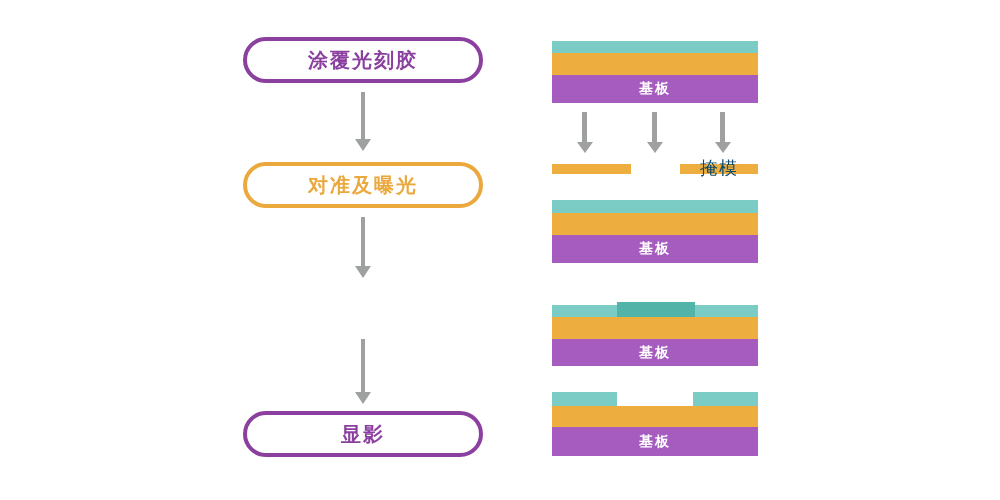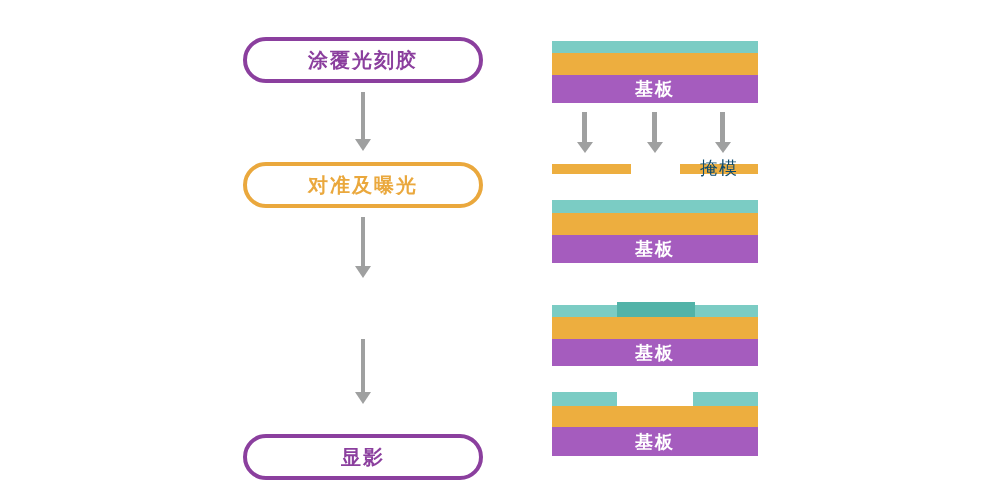--- a/index.html
+++ b/index.html
@@ -16,21 +16,21 @@
   .flow-label { font-size:20px; font-weight:bold; letter-spacing:2px; }
   
   .shaft { position:absolute; }
   .head  { position:absolute; width:0; height:0;
            border-left:8px solid transparent; border-right:8px solid transparent;
            border-top:12px solid #888; }
   .head.small { border-left-width:8px; border-right-width:8px; border-top-width:11px; }
   
   .layer { position:absolute; }
   .substrate { display:flex; align-items:center; justify-content:center; }
-  .substrate-label { font-size:18px; font-weight:bold; letter-spacing:2px; }
+  .substrate-label { font-size:14px; font-weight:bold; letter-spacing:2px; }
   .mask-label {
     position:absolute; font-size:18px; letter-spacing:1px;
     text-align:center; line-height:20px;
   }
 </style>
 </head>
 <body>
 
 <div class="canvas">
 
@@ -45,21 +45,21 @@
     <span class="flow-label" style="color: rgb(234, 168, 61);">对准及曝光</span>
   </div>
 
   <div class="shaft" style="left: 361px; top: 217px; width: 4px; height: 49px; background: rgb(159, 160, 160);"></div>
   <div class="head" style="left: 355px; top: 266px; border-top-color: rgb(159, 160, 160);"></div>
 
 
   <div class="shaft" style="left: 361px; top: 339px; width: 4px; height: 53px; background: rgb(159, 160, 160);"></div>
   <div class="head" style="left: 355px; top: 392px; border-top-color: rgb(159, 160, 160);"></div>
 
-  <div class="flow-box" style="top: 434px; border-color: rgb(139, 63, 158);">
+  <div class="flow-box" style="top: 411px; border-color: rgb(139, 63, 158);">
     <span class="flow-label" style="color: rgb(139, 63, 158);">显影</span>
   </div>
 
   <div class="layer" style="left: 552px; top: 41px; width: 206px; height: 12px; background: rgb(123, 204, 196);"></div>
   <div class="layer" style="left: 552px; top: 53px; width: 206px; height: 22px; background: rgb(237, 174, 63);"></div>
   <div class="layer substrate" style="left: 552px; top: 75px; width: 206px; height: 28px; background: rgb(165, 92, 190);">
     <span class="substrate-label" style="color: rgb(255, 255, 255);">基板</span>
   </div>
 
   <div class="shaft" style="left: 582px; top: 112px; width: 5px; height: 30px; background: rgb(159, 160, 160);"></div>

